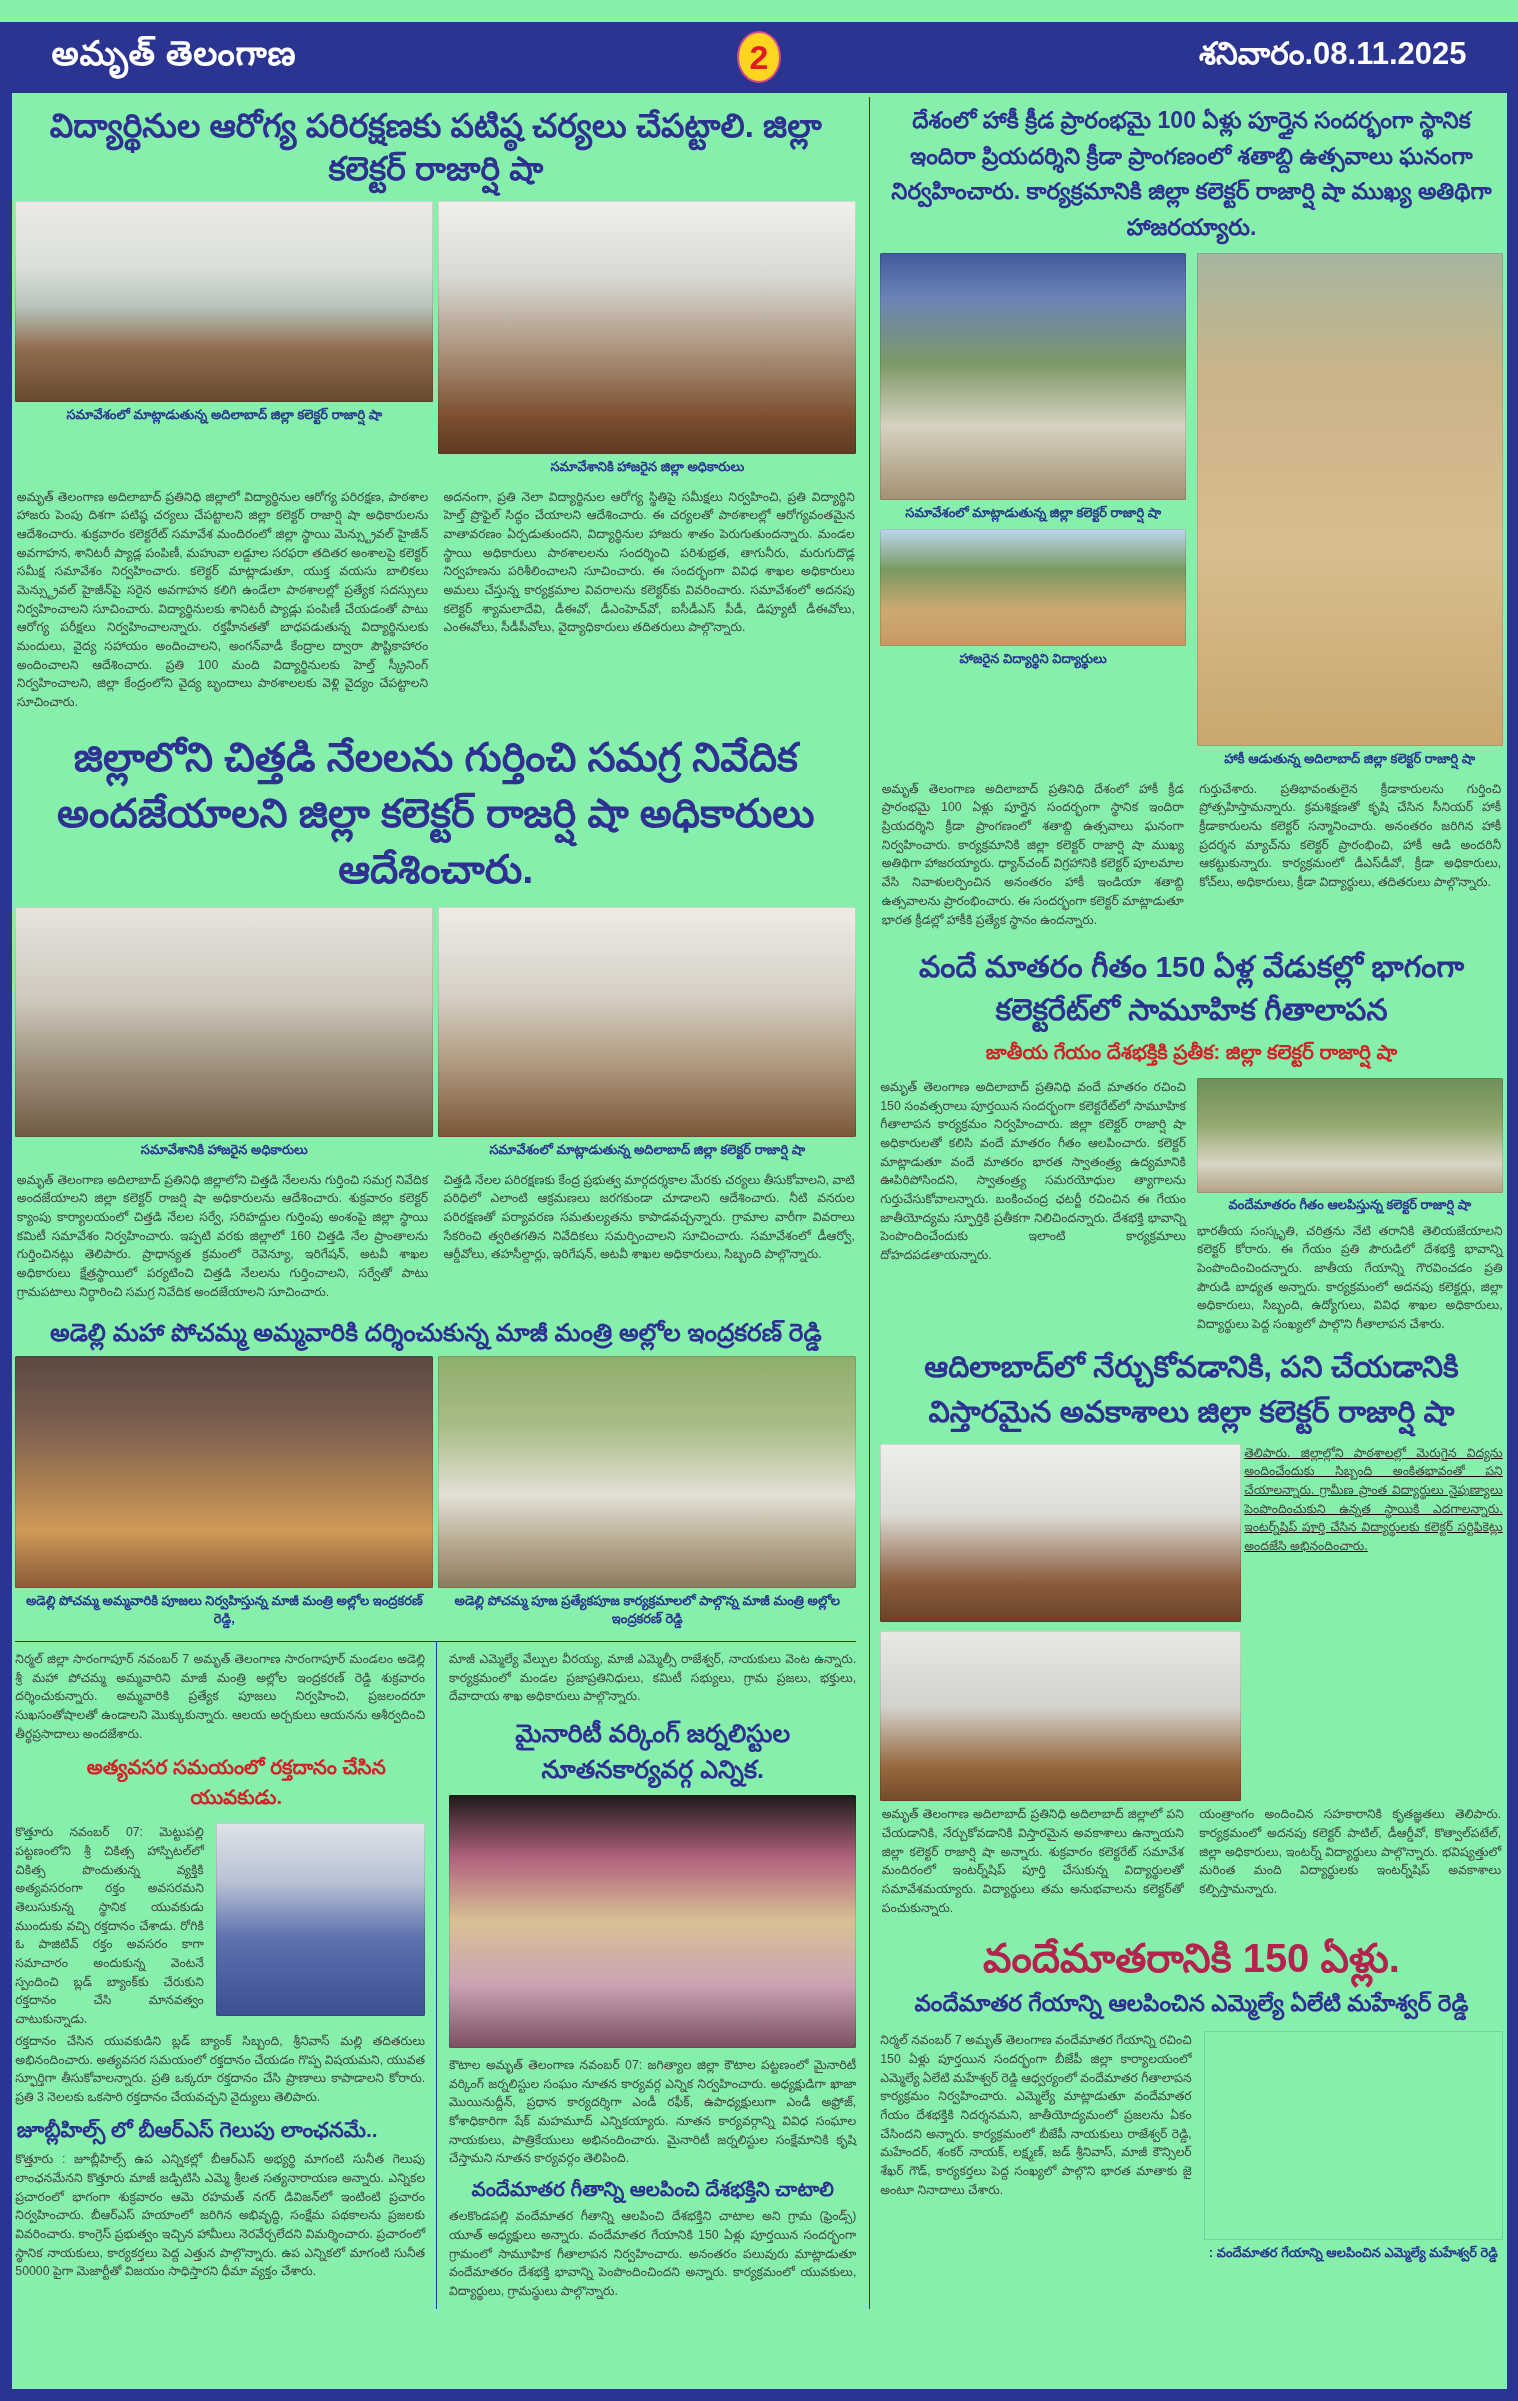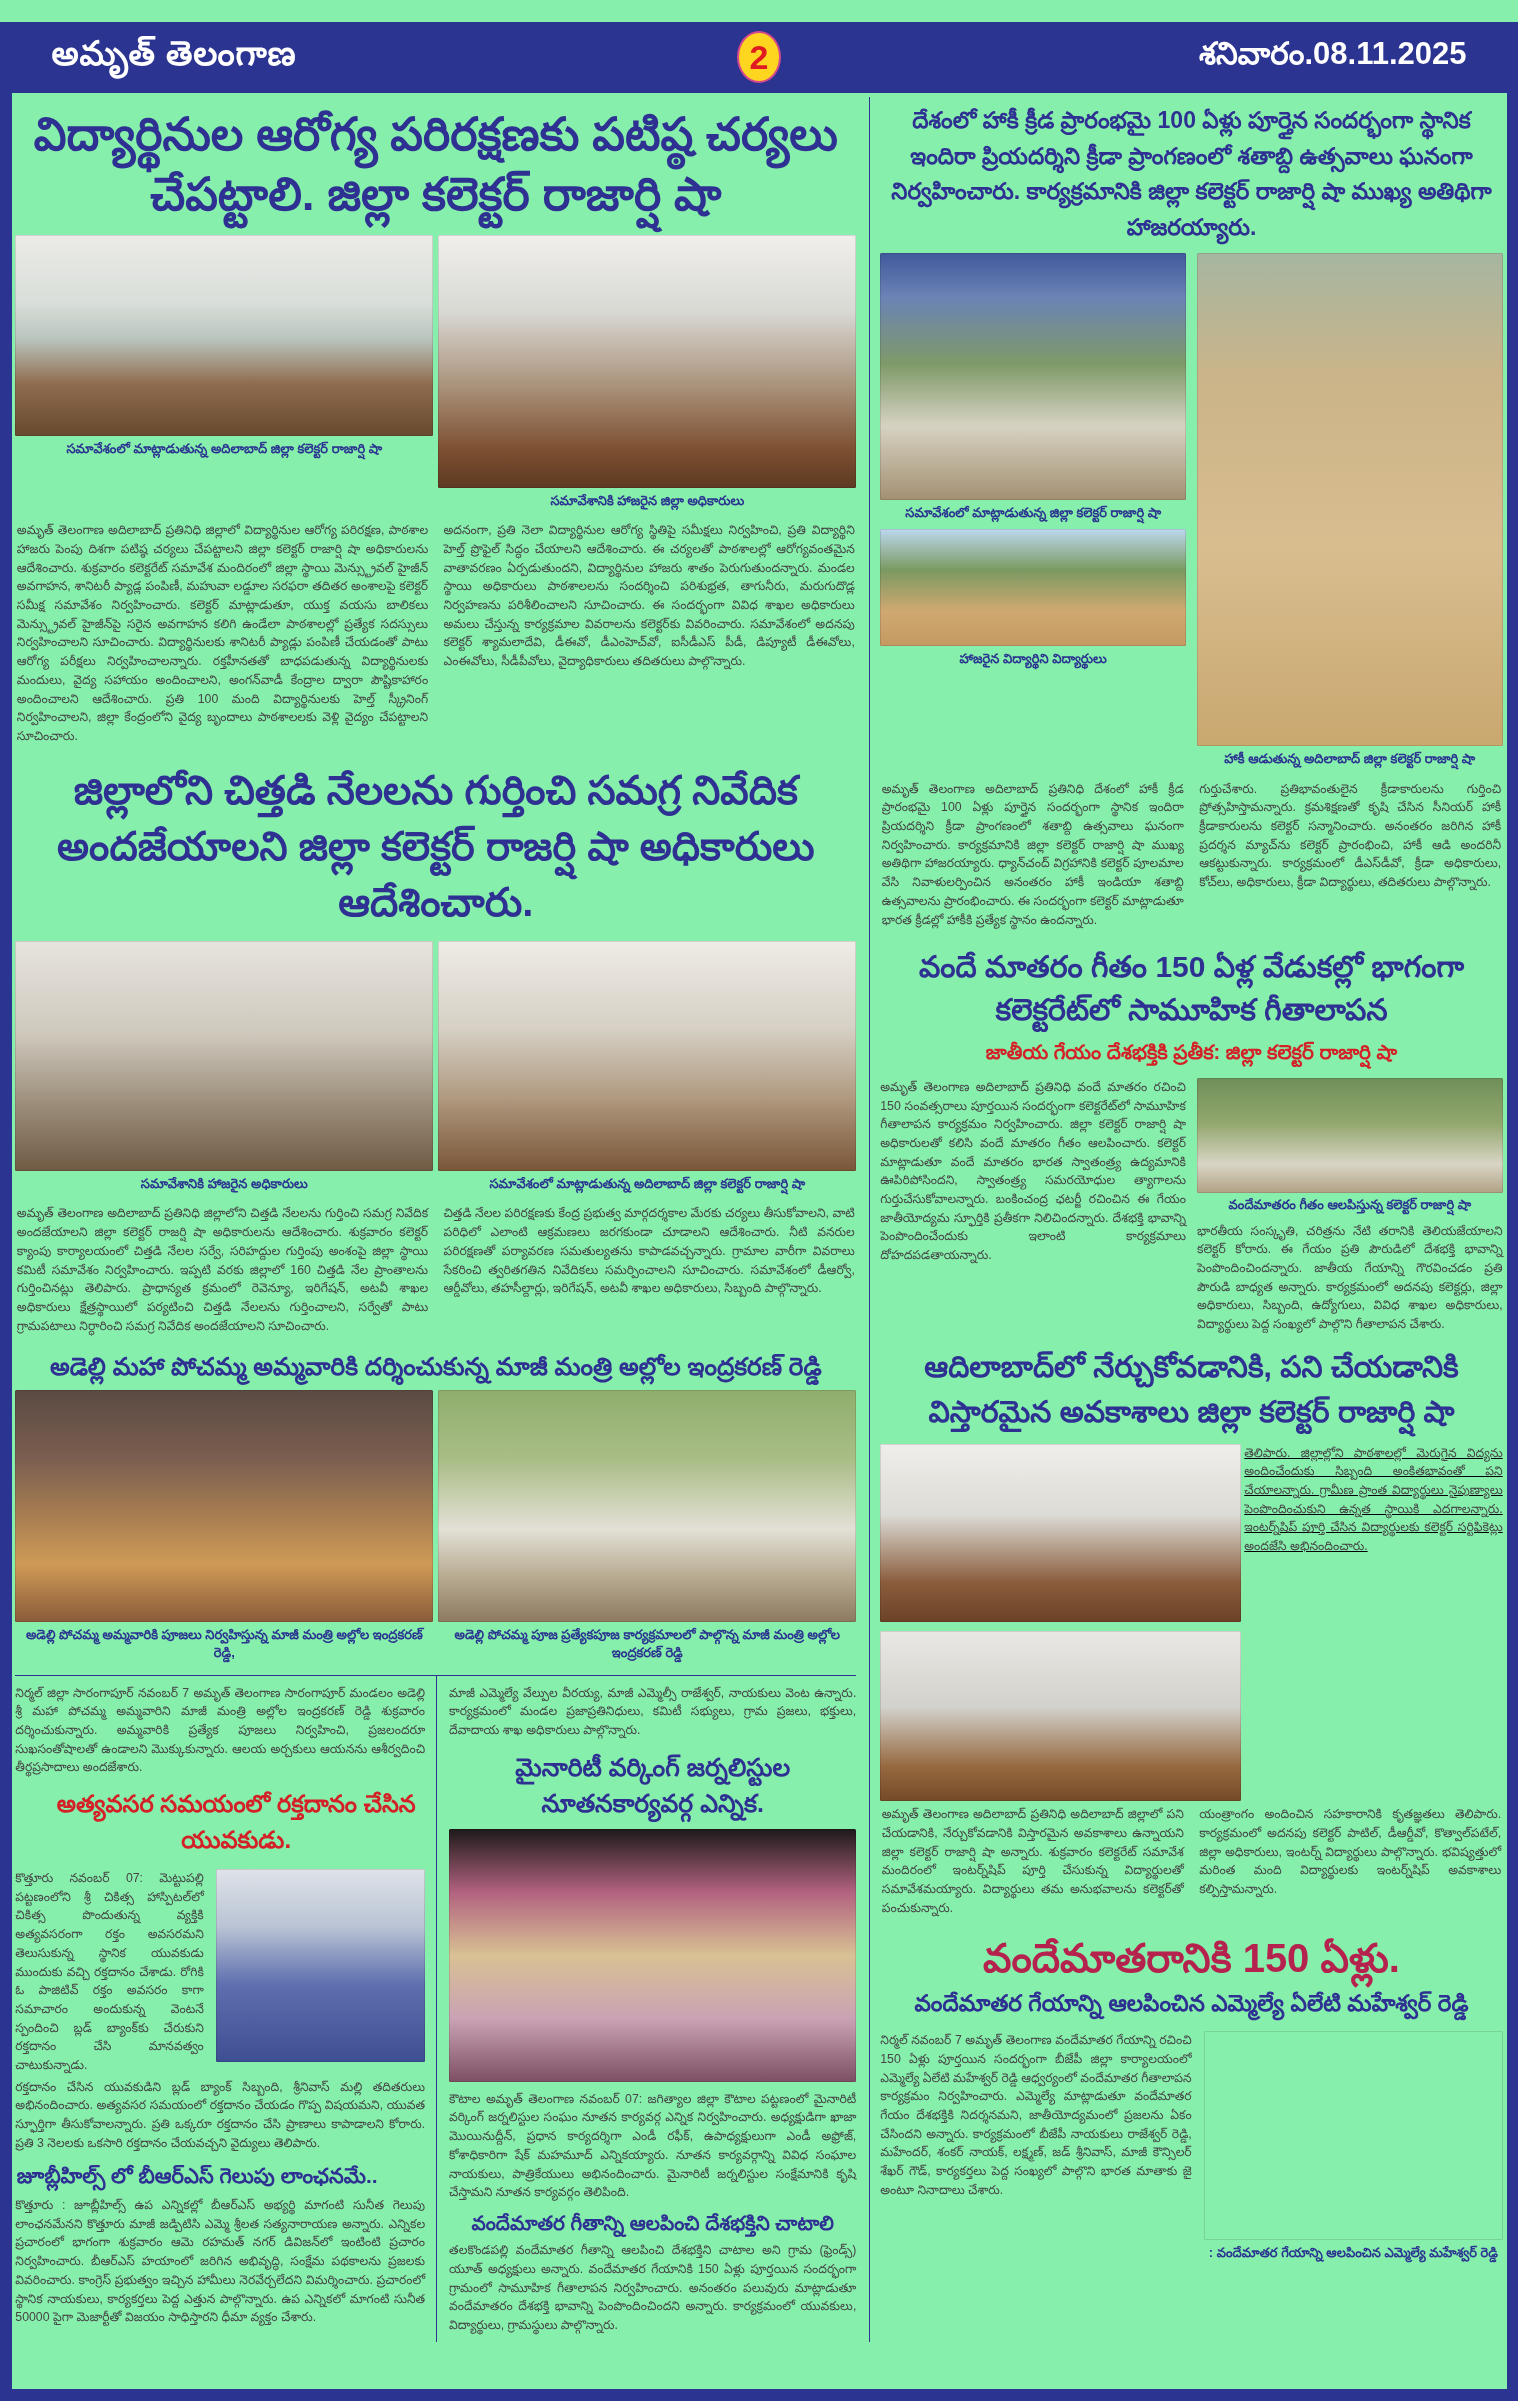--- a/index.html
+++ b/index.html
@@ -22,25 +22,25 @@
           width:44px;height:52px;background:#ffd61f;border:2.3px solid #d4488e;border-radius:50%;
           display:flex;align-items:center;justify-content:center;
           color:#e01b22;font-size:34px;font-weight:bold;}
   .date{color:#fff;font-size:31px;font-weight:bold;}
 
   .content{display:grid;grid-template-columns:841px 1fr;gap:12.3px;padding:4.6px 15.3px 31px;}
   .col-left{min-width:0;}
   .col-right{min-width:0;border-left:1.5px solid var(--navy);padding-left:10.7px;}
 
   h1,h2,h3,h4{margin:0;font-weight:bold;text-align:center;}
-  .h-main{color:var(--blue);font-size:46px;line-height:1.3;padding:7.7px 4.6px 10.7px;}
+  .h-main{color:var(--blue);font-size:33px;line-height:1.3;padding:7.7px 4.6px 10.7px;}
   .h-r1{color:var(--blue);font-size:23px;line-height:1.55;padding:6.1px 1.5px 7.7px;}
   .h-sec{color:var(--blue);font-size:40px;line-height:1.4;padding:12.3px 3.1px 10.7px;}
   .h-a3{color:var(--blue);font-size:24.6px;line-height:1.3;padding:10.7px 1.5px 7.7px;}
-  .h-red{color:var(--red);font-size:24px;line-height:1.5;padding:9.2px 1.5px 7.7px;margin-left:32px;}
+  .h-red{color:var(--red);font-size:20px;line-height:1.5;padding:9.2px 1.5px 7.7px;margin-left:32px;}
   .h-a6{color:var(--blue);font-size:25px;line-height:1.45;padding:9.2px 1.5px 7.7px;}
   .h-sm{color:var(--blue);font-size:21px;line-height:1.35;text-align:left;padding:9.2px 1.5px 6.1px;}
   .h-a7{color:var(--blue);font-size:20px;line-height:1.35;padding:7.7px 1.5px 4.6px;}
   .h-r2{color:var(--blue);font-size:30px;line-height:1.45;padding:10.7px 1.5px 6.1px;}
   .sub-red{color:var(--red);font-size:20px;padding:3.1px 1.5px 9.2px;}
   .h-r3{color:var(--blue);font-size:30px;line-height:1.5;padding:10.7px 1.5px 9.2px;}
   .h-r4{color:var(--crimson);font-size:40px;line-height:1.2;padding:12.3px 1.5px 4.6px;}
   .sub-blue{color:var(--blue);font-size:23px;padding:3.1px 1.5px 9.2px;}
 
   .body{color:var(--body);font-size:12.3px;line-height:1.52;text-align:justify;}

